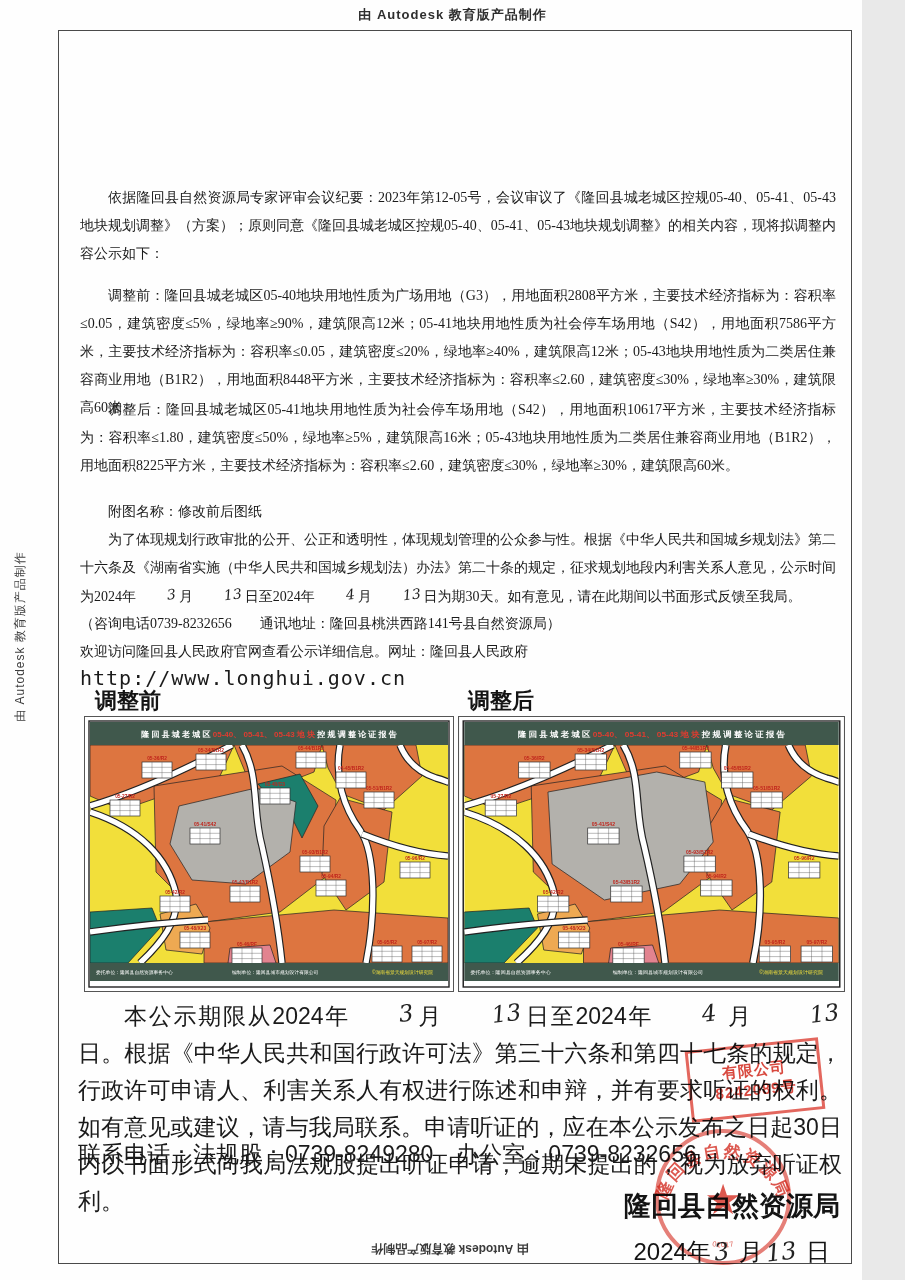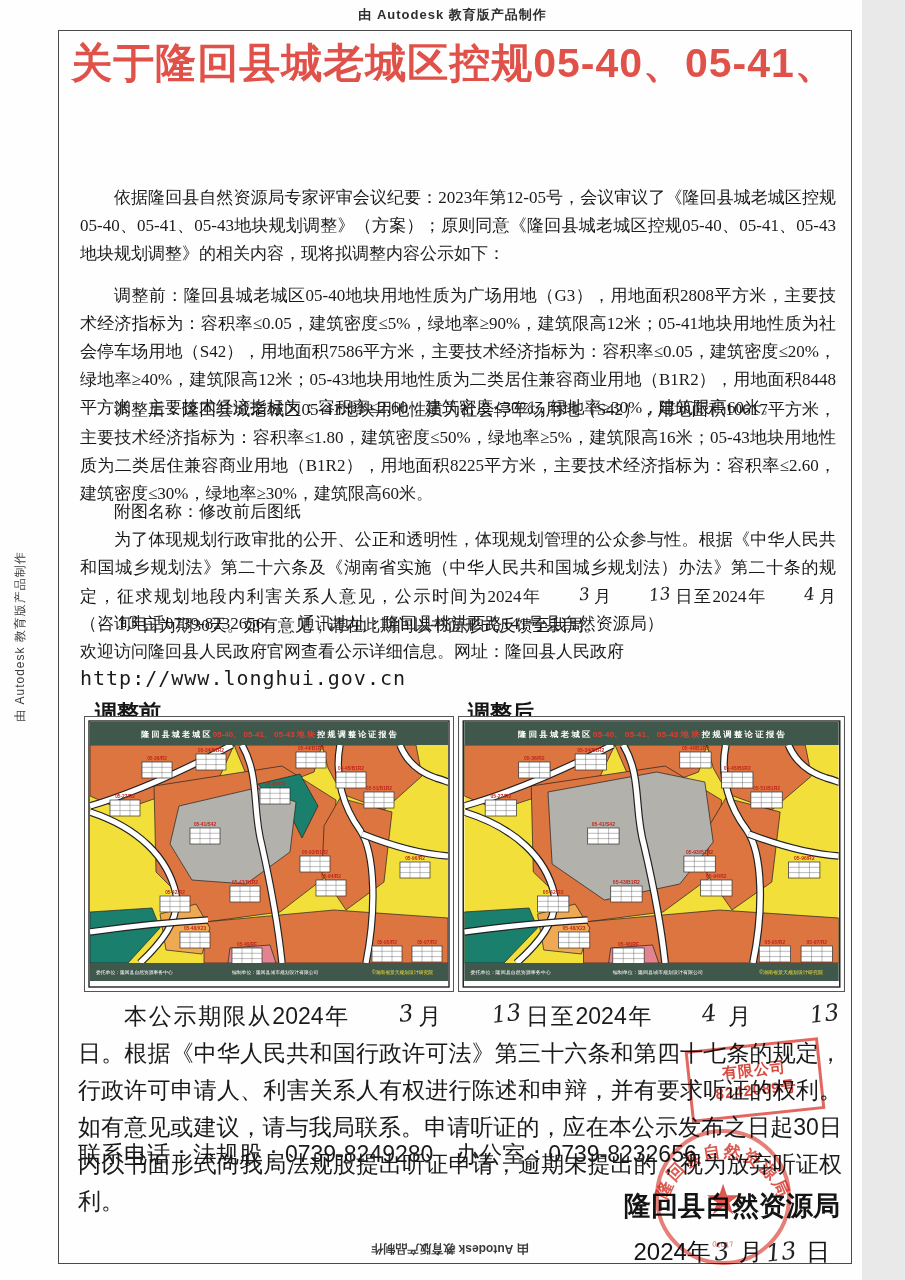--- a/index.html
+++ b/index.html
@@ -9,24 +9,24 @@
   .frame{left:58px;top:30px;width:792px;height:1232px;border:1px solid #4a4a4a;}
   .wm-top{left:0;top:6px;width:905px;text-align:center;font:bold 13px "Liberation Sans","DejaVu Sans",sans-serif;
           color:#2e2e2e;letter-spacing:1px;}
   .wm-side{width:300px;text-align:center;font:12px "Liberation Sans","DejaVu Sans",sans-serif;color:#3c3c3c;letter-spacing:1px;}
   .wm-left{left:-130px;top:628px;transform:rotate(-90deg);}
   .wm-right{left:728px;top:628px;transform:rotate(90deg);}
   .wm-bottom{left:310px;top:1240px;width:280px;text-align:center;transform:rotate(180deg);
              font:bold 12px "Liberation Sans","DejaVu Sans",sans-serif;color:#3a3a3a;}
   .title{left:70px;top:38px;width:768px;text-align:center;color:#e05249;
          font:bold 41px/51px "Liberation Sans","DejaVu Sans",sans-serif;letter-spacing:1px;}
-  .para{left:80px;width:756px;font-size:17px;line-height:28px;text-align:justify;}
+  .para{left:80px;width:756px;font-size:14px;line-height:28px;text-align:justify;}
   .indent{text-indent:2em;}
   .mono{font-family:"DejaVu Sans Mono",monospace;font-size:20px;letter-spacing:1px;}
-  .maplabel{font:bold 22px "Liberation Sans","DejaVu Sans",sans-serif;color:#141414;margin-top:12px;}
+  .maplabel{font:bold 22px "Liberation Sans","DejaVu Sans",sans-serif;color:#141414;}
   .map{width:371px;height:276px;border-radius:24px;}
   .map svg{display:block;width:100%;height:100%;}
   .bpara{left:78px;width:764px;font-family:"Liberation Sans","DejaVu Sans",sans-serif;
          font-size:23px;line-height:37px;text-align:justify;}
   .hw{display:inline-block;font-family:"DejaVu Serif",serif;font-style:italic;font-weight:400;
       transform:rotate(-7deg);padding:0 3px;color:#222;}
   .sig{font:bold 27px "Liberation Sans","DejaVu Sans",sans-serif;color:#141414;}
   .date{font-family:"Liberation Sans","DejaVu Sans",sans-serif;font-size:24px;color:#141414;}
   .stamp{mix-blend-mode:multiply;}
   .rectstamp{left:688px;top:1044px;width:128px;height:66px;border:3px solid rgba(217,45,32,.72);
@@ -40,21 +40,20 @@
 <div id="page">
 
   <div class="abs wm-top">由 Autodesk 教育版产品制作</div>
   <div class="abs wm-side wm-left">由 Autodesk 教育版产品制作</div>
   <div class="abs wm-side wm-right">由 Autodesk 教育版产品制作</div>
   <div class="abs wm-bottom">由 Autodesk 教育版产品制作</div>
 
   <div class="abs frame"></div>
 
   <div class="abs title">
-    <div>关于隆回县城老城区控规05-40、05-41、</div>
   </div>
 
   <div class="abs para indent" style="top:184px">依据隆回县自然资源局专家评审会议纪要：2023年第12-05号，会议审议了《隆回县城老城区控规05-40、05-41、05-43地块规划调整》（方案）；原则同意《隆回县城老城区控规05-40、05-41、05-43地块规划调整》的相关内容，现将拟调整内容公示如下：</div>
   <div class="abs para indent" style="top:282px">调整前：隆回县城老城区05-40地块用地性质为广场用地（G3），用地面积2808平方米，主要技术经济指标为：容积率≤0.05，建筑密度≤5%，绿地率≥90%，建筑限高12米；05-41地块用地性质为社会停车场用地（S42），用地面积7586平方米，主要技术经济指标为：容积率≤0.05，建筑密度≤20%，绿地率≥40%，建筑限高12米；05-43地块用地性质为二类居住兼容商业用地（B1R2），用地面积8448平方米，主要技术经济指标为：容积率≤2.60，建筑密度≤30%，绿地率≥30%，建筑限高60米。</div>
   <div class="abs para indent" style="top:396px">调整后：隆回县城老城区05-41地块用地性质为社会停车场用地（S42），用地面积10617平方米，主要技术经济指标为：容积率≤1.80，建筑密度≤50%，绿地率≥5%，建筑限高16米；05-43地块用地性质为二类居住兼容商业用地（B1R2），用地面积8225平方米，主要技术经济指标为：容积率≤2.60，建筑密度≤30%，绿地率≥30%，建筑限高60米。</div>
   <div class="abs para indent" style="top:498px">附图名称：修改前后图纸</div>
   <div class="abs para indent" style="top:526px"><span>为了体现规划行政审批的公开、公正和透明性，体现规划管理的公众参与性。根据《中华人民共和国城乡规划法》第二十六条及《湖南省实施（中华人民共和国城乡规划法）办法》第二十条的规定，征求规划地段内利害关系人意见，公示时间为2024年</span><span class="hw">3</span><span>月</span><span class="hw">13</span><span>日至2024年</span><span class="hw">4</span><span>月</span><span class="hw">13</span><span>日为期30天。如有意见，请在此期间以书面形式反馈至我局。</span></div>
   <div class="abs para" style="top:610px">（咨询电话0739-8232656　　通讯地址：隆回县桃洪西路141号县自然资源局）</div>
   <div class="abs para" style="top:638px">欢迎访问隆回县人民政府官网查看公示详细信息。网址：隆回县人民政府</div>
   <div class="abs para mono" style="top:664px">http://www.longhui.gov.cn</div>

